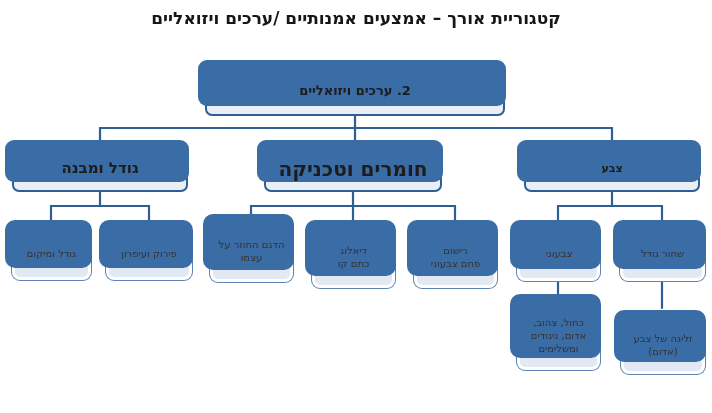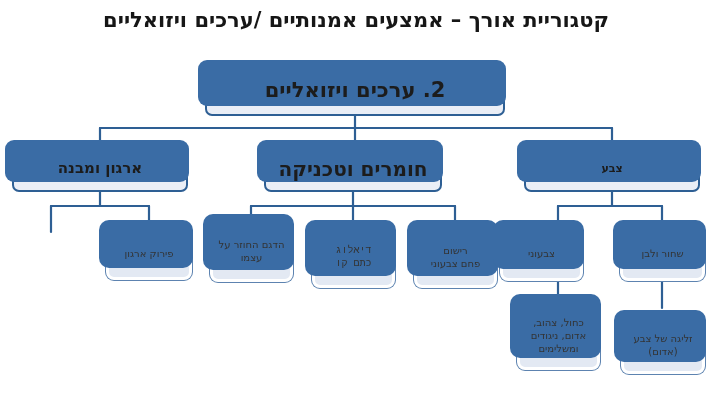--- a/index.html
+++ b/index.html
@@ -6,21 +6,21 @@
   .stage{
     position:relative;
     width:712px;height:413px;
     background:#ffffff;
     font-family:"DejaVu Sans","Liberation Sans",sans-serif;
     overflow:hidden;
   }
   .title{
     position:absolute;top:8px;left:0;right:0;
     text-align:center;direction:rtl;
-    font-size:21px;font-weight:700;color:#161616;
+    font-size:17px;font-weight:700;color:#161616;
   }
   svg.connectors{position:absolute;top:0;left:0;z-index:0;}
   .node{
     position:absolute;z-index:1;
     display:flex;align-items:center;justify-content:center;
     text-align:center;direction:rtl;
     box-sizing:border-box;
   }
   .node .lbl{white-space:pre-line;line-height:1.3;}
   .node::before{
@@ -37,30 +37,30 @@
   .leaf{
     background:#e3e9f3;
     border:3px solid #ffffff;
     border-radius:8px;
     box-shadow:0 0 0 1px #5d83b0;
     font-size:10px;color:#333;
   }
   .leaf::before{top:-9px;left:-10px;right:-4px;bottom:9px;border-radius:10px;}
 
   
-  .n-root        {left:205px;top:66px;width:300px;height:50px;font-size:21px;}
+  .n-root        {left:205px;top:66px;width:300px;height:50px;font-size:13px;}
   .n-org         {left:12px; top:146px;width:176px;height:46px;font-size:15px;}
   .n-materials   {left:264px;top:146px;width:178px;height:46px;font-size:20px;}
   .n-color       {left:524px;top:146px;width:176px;height:46px;font-size:11px;}
   .n-size        {left:12px; top:226px;width:79px; height:54px;}
   .n-disassembly {left:106px;top:226px;width:86px; height:54px;}
   .n-pattern     {left:210px;top:220px;width:83px; height:62px;}
-  .n-dialog      {left:312px;top:226px;width:83px; height:62px;font-family:Liberation Mono, monospace;}
+  .n-dialog      {left:312px;top:226px;width:83px; height:62px;}
   .n-charcoal    {left:414px;top:226px;width:83px; height:62px;}
-  .n-colorful    {left:500px;top:226px;width:83px; height:55px;}
+  .n-colorful    {left:517px;top:226px;width:83px; height:55px;font-style:italic;}
   .n-bw          {left:620px;top:226px;width:85px; height:55px;}
   .n-bluyelred   {left:517px;top:300px;width:83px; height:70px;justify-content:center;}
   .n-bleed       {left:621px;top:316px;width:84px; height:58px;}
 </style>
 </head>
 <body>
 
 <div class="stage">
 
   <div class="title">קטגוריית אורך – אמצעים אמנותיים /ערכים ויזואליים</div>
@@ -93,51 +93,54 @@
       <path d="M558 279 V306"></path>
       <path d="M662 279 V308"></path>
     </g>
   </svg>
 
   <div class="node big n-root">
     <span class="lbl">2. ערכים ויזואליים</span>
   </div>
 
   <div class="node big n-org">
-    <span class="lbl">ארגון ומבנה</span>
+    <span class="lbl">גודל ומבנה</span>
   </div>
   <div class="node big n-materials">
     <span class="lbl">חומרים וטכניקה</span>
   </div>
   <div class="node big n-color">
     <span class="lbl">צבע</span>
   </div>
 
+  <div class="node leaf n-size">
+    <span class="lbl">גודל ומיקום</span>
+  </div>
   <div class="node leaf n-disassembly">
-    <span class="lbl">פירוק ארגון</span>
+    <span class="lbl">פירוק ועיפרון</span>
   </div>
 
   <div class="node leaf n-pattern">
     <span class="lbl">הדגם החוזר על
 עצמו</span>
   </div>
   <div class="node leaf n-dialog">
     <span class="lbl">דיאלוג
 כתם קו</span>
   </div>
   <div class="node leaf n-charcoal">
     <span class="lbl">רישום
 פחם צבעוני</span>
   </div>
 
   <div class="node leaf n-colorful">
     <span class="lbl">צבעוני</span>
   </div>
   <div class="node leaf n-bw">
-    <span class="lbl">שחור ולבן</span>
+    <span class="lbl">שחור גודל</span>
   </div>
 
   <div class="node leaf n-bluyelred">
     <span class="lbl">כחול, צהוב,
 אדום, ניגודים
 ומשלימים</span>
   </div>
   <div class="node leaf n-bleed">
     <span class="lbl">זליגה של צבע
 (אדום)</span>

